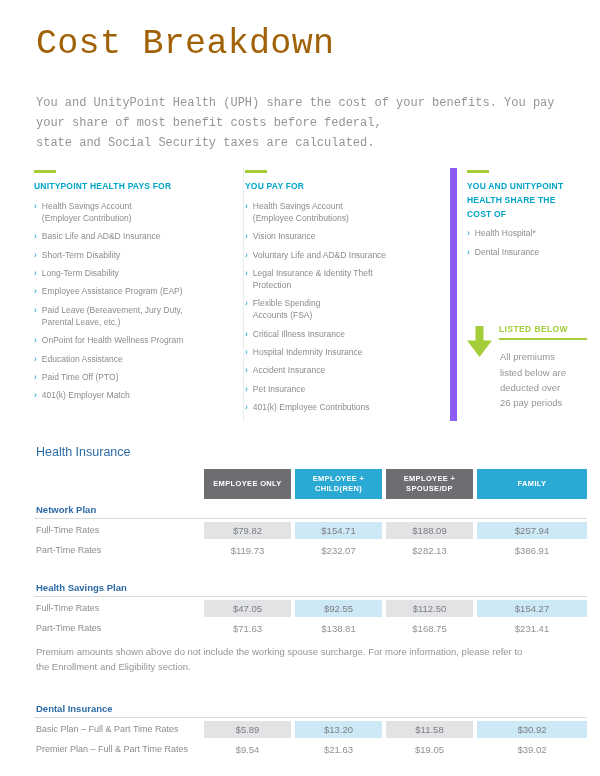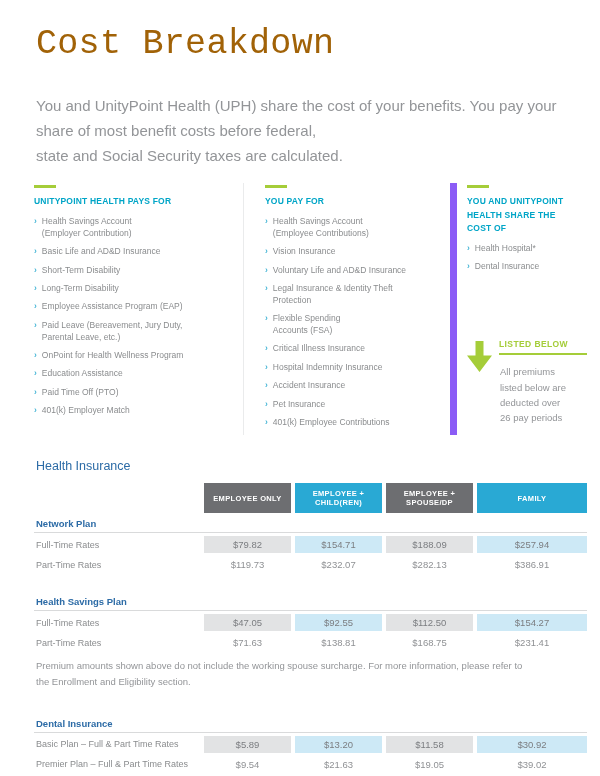--- a/index.html
+++ b/index.html
@@ -1,25 +1,25 @@
 <!DOCTYPE html>
 <html><head>
 <meta charset="utf-8">
 <style>
   html,body{margin:0;padding:0;background:#fff;}
   .page{position:relative;width:600px;height:776px;background:#fff;overflow:hidden;
         font-family:"Liberation Sans",sans-serif;color:#8a8c8e;box-sizing:border-box;
         padding:24px 13px 0 34px;}
   .title{font-size:35px;font-weight:400;color:#a16207;letter-spacing:.3px;margin:0 0 0 2px;font-family:Liberation Mono, monospace;}
-  .intro{margin:30px 0 0 2px;font-size:15px;line-height:1.65;color:#939598;white-space:pre-line;max-width:552px;}
+  .intro{margin:30px 0 0 2px;font-size:12px;line-height:1.65;color:#939598;white-space:pre-line;max-width:552px;font-family:Liberation Mono, monospace;}
   
   .lists{display:flex;margin-top:15px;align-items:stretch;}
   .bcol{box-sizing:border-box;}
   .bcol1{width:209px;padding-right:12px;}
-  .bcol2{width:207px;border-left:1px solid #eaebec;padding-left:21px;padding-right:8px;}
+  .bcol2{width:207px;border-left:1px solid #eaebec;padding-left:1px;padding-right:8px;}
   .bcol3{flex:1;border-left:7px solid #8b5cf6;padding-left:10px;}
   .dash{width:22px;height:3px;background:#a5cd39;margin:2px 0 7px;}
   .bhead{font-size:8.5px;font-weight:bold;color:#00a5c7;letter-spacing:.2px;margin:0 0 7px;
          line-height:1.6;white-space:pre-line;}
   .blist{list-style:none;margin:0;padding:0;}
   .blist li{display:flex;gap:5px;font-size:8.5px;line-height:1.4;margin-bottom:6.5px;white-space:pre-line;}
   .bullet{color:#45b5d6;font-weight:bold;flex:0 0 auto;line-height:1.35;}
   
   .callout{margin-top:66px;display:flex;gap:7px;}
   .arrow{flex:0 0 auto;color:#a5cd39;margin-top:2px;}

